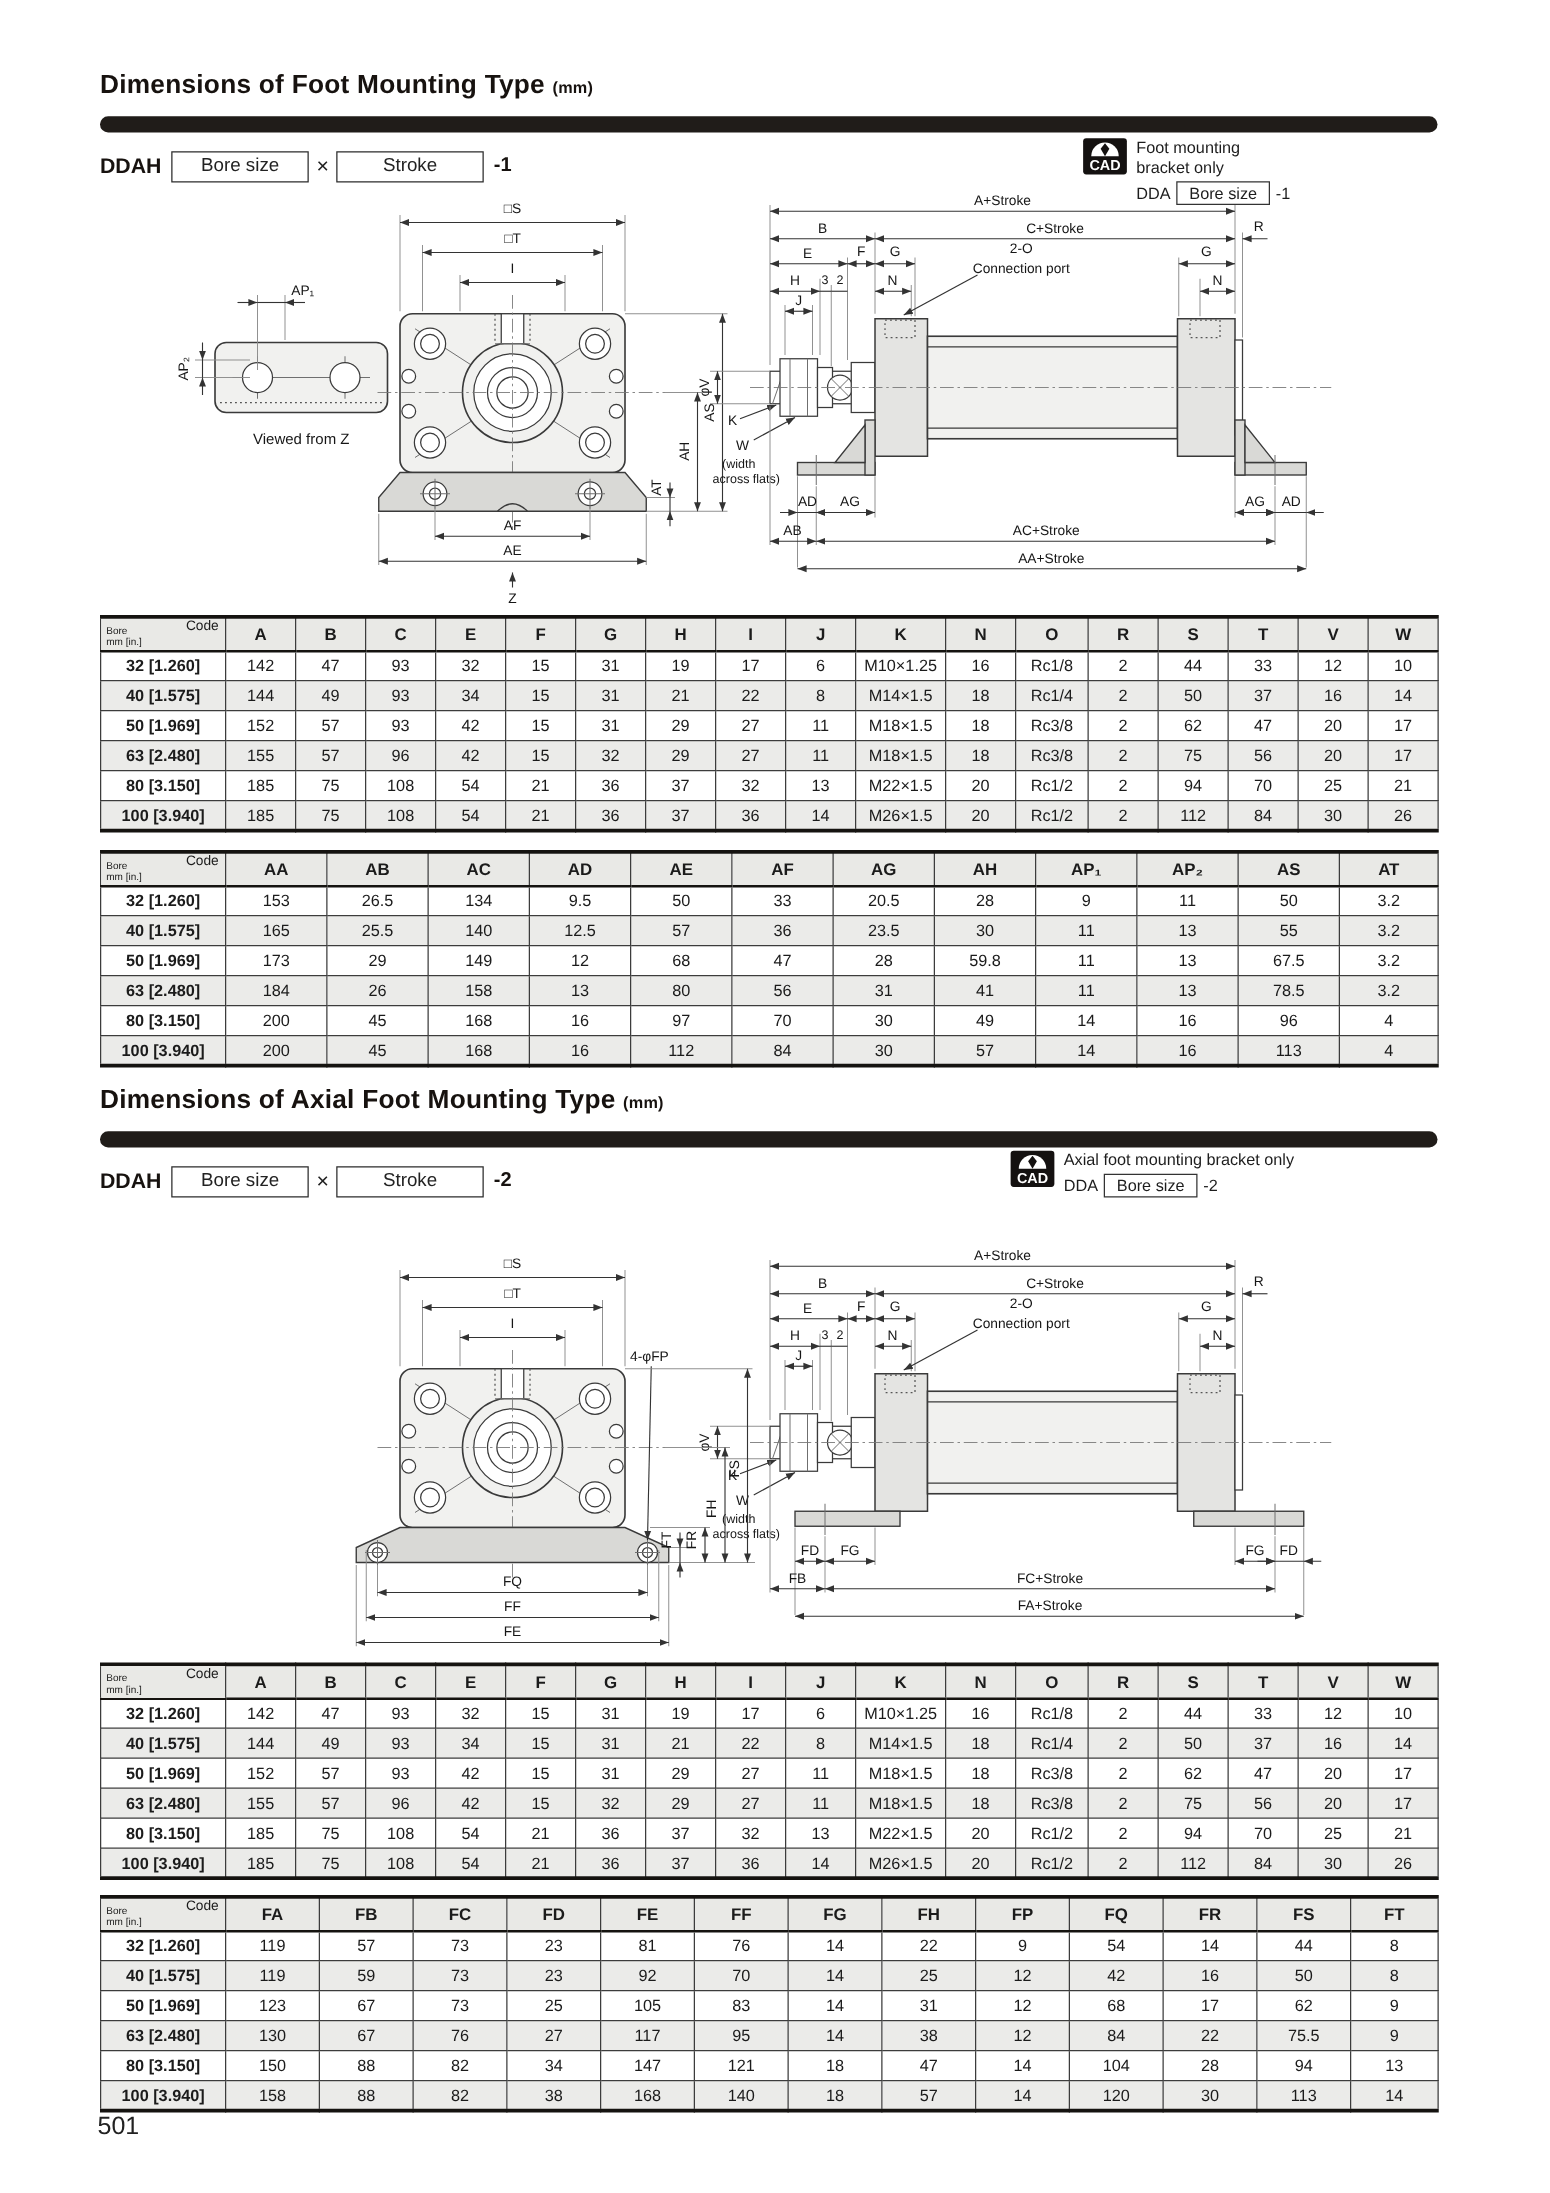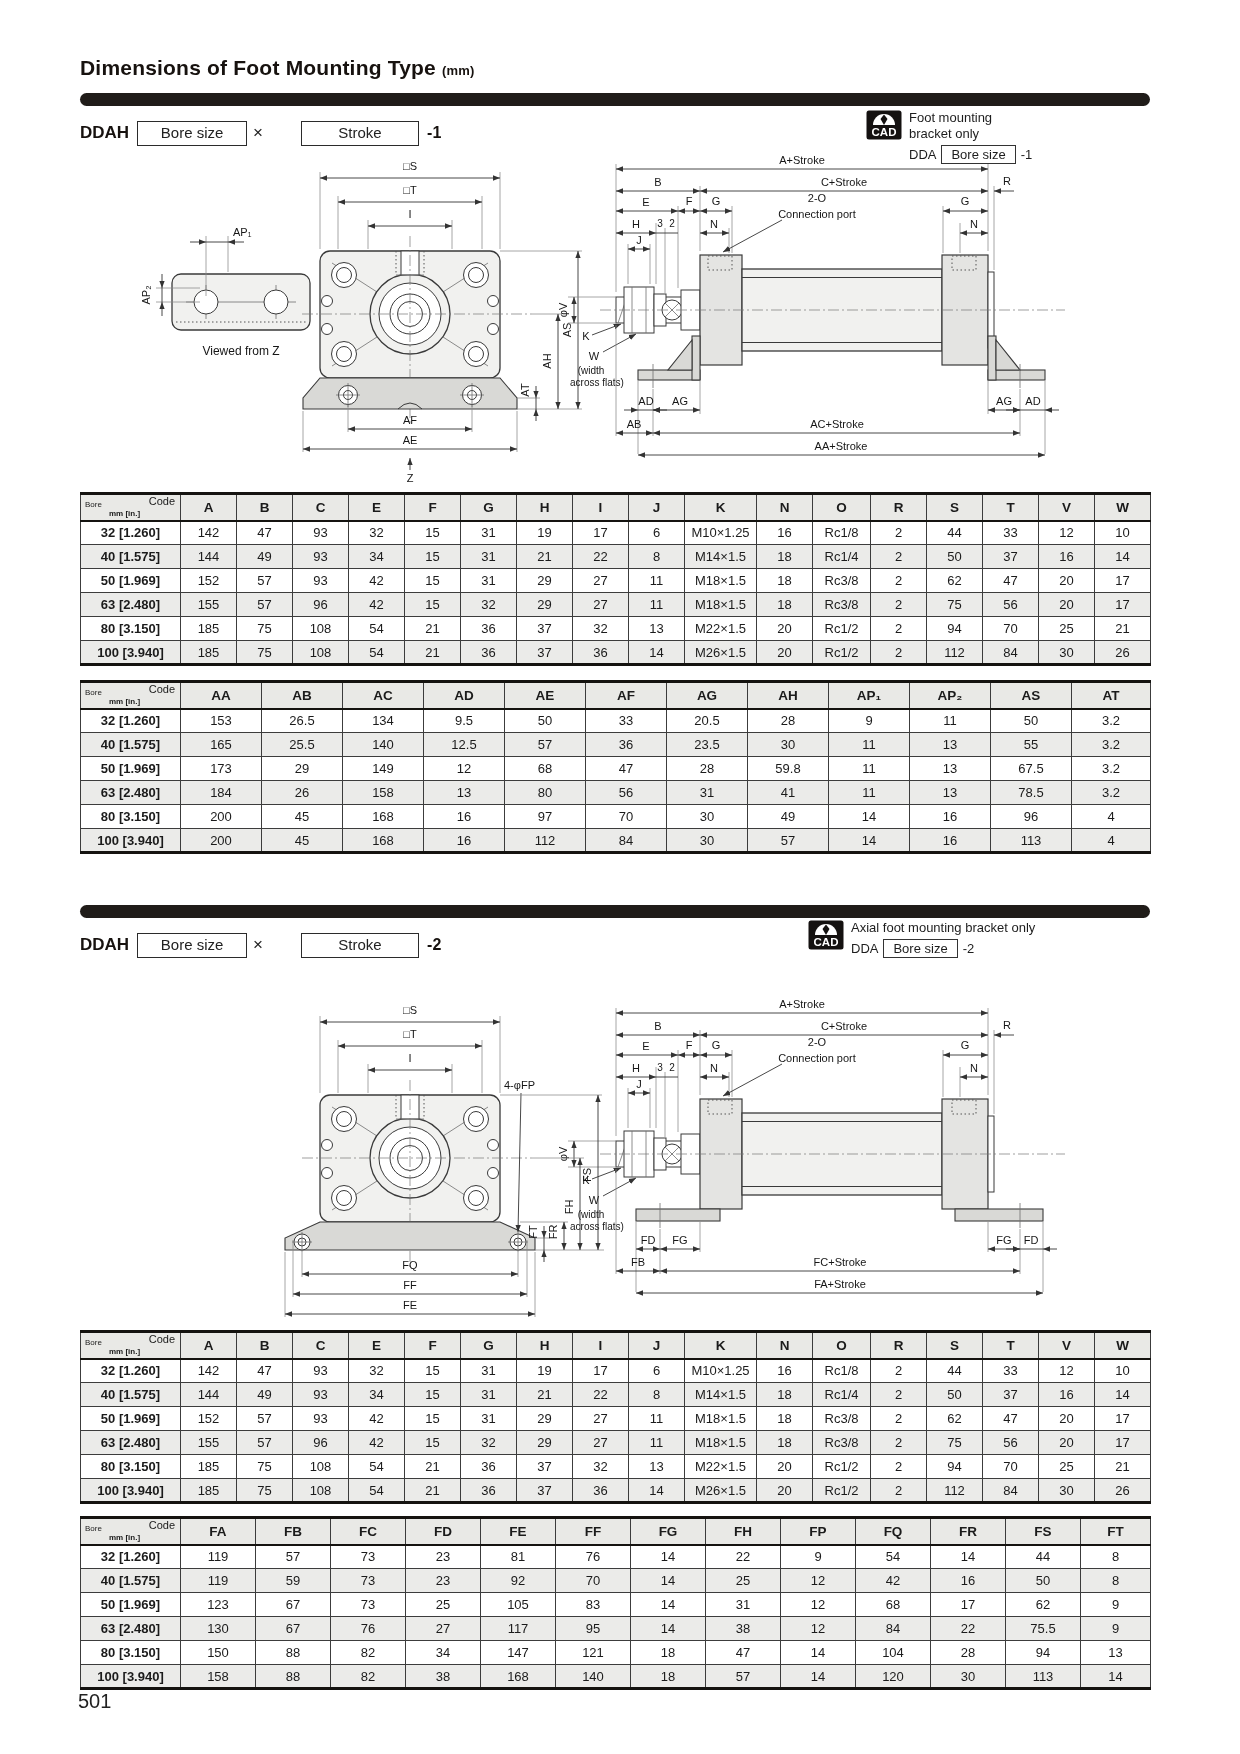--- a/index.html
+++ b/index.html
@@ -8,41 +8,41 @@
   .abs { position:absolute; }
 
   .sec-title { font-size:21px; font-weight:bold; color:#17120f; letter-spacing:0.2px; }
   .sec-title .unit { font-size:13px; font-weight:bold; margin-left:6px; }
   .black-bar { width:1070px; height:13px; background:#201c19; border-radius:7px; }
 
   .model-row { display:flex; align-items:center; gap:8px; height:26px; }
   .model-prefix { font-size:17px; font-weight:bold; color:#17120f; }
   .model-box { border:1.6px solid #2b2b2b; height:25px; line-height:22px; text-align:center; font-size:15px; color:#222; background:#fff; }
   .model-box.bore { width:110px; }
-  .model-box.stroke { width:118px;margin-left:32px; }
+  .model-box.stroke { width:118px; }
   .model-x { font-size:17px; color:#222; margin:0 -2px; }
   .model-suffix { font-size:16px; font-weight:bold; color:#17120f; }
 
   .cad-note { display:flex; gap:7px; align-items:flex-start; width:230px; }
   .cad-texts { font-size:13px; color:#1d1d1d; line-height:16px; }
   .cad-ref { margin-top:3px; display:flex; align-items:center; gap:5px; font-size:13px; color:#1d1d1d; }
   .cad-ref .ref-box { border:1.3px solid #333; padding:0 9px; height:19px; line-height:17px; font-size:13px; }
 
   table.dim { border-collapse:collapse; table-layout:fixed; width:1070px;
     border-top:3px solid #151310; border-bottom:3px solid #151310; background:#fff; }
   table.dim th, table.dim td { border:1px solid #3c3c3c; text-align:center; font-size:13px; color:#1b1b1b; overflow:hidden; white-space:nowrap; }
   table.dim thead th { background:#e9e9e6; height:27px; font-size:13.5px; font-weight:bold; border-bottom:2.5px solid #151310; }
   table.dim tbody td { height:24px; }
   table.dim tbody tr:nth-child(even) { background:#ebebe9; }
   table.dim td.code { font-weight:bold; }
   th.corner { position:relative;
     background-image:linear-gradient(to bottom right, rgba(0,0,0,0) calc(50% - 0.8px), #444 calc(50% - 0.8px), #444 calc(50% + 0.8px), rgba(0,0,0,0) calc(50% + 0.8px)); }
   th.corner .ct { position:absolute; top:0; right:5px; font-size:11px; font-weight:normal; }
   th.corner .cb { position:absolute; bottom:11px; left:4px; font-size:8px; font-weight:normal; line-height:8px; }
-  th.corner .cb2 { position:absolute; bottom:2px; left:4px; font-size:8px; font-weight:bold; line-height:8px;margin-left:24px; }
+  th.corner .cb2 { position:absolute; bottom:2px; left:4px; font-size:8px; font-weight:normal; line-height:8px; }
 
   .pageno { font-size:20px; color:#222; }
 
   
   svg text { font-family:"Liberation Sans", sans-serif; }
   .ol  { fill:#f1f1ef; stroke:#3a3a3a; stroke-width:1.3; }
   .ol2 { fill:#e4e4e2; stroke:#3a3a3a; stroke-width:1.2; }
   .fg  { fill:#d9d9d6; stroke:#3a3a3a; stroke-width:1.1; }
   .wh  { fill:#ffffff; stroke:#3a3a3a; stroke-width:1; }
   .ln  { stroke:#3a3a3a; stroke-width:1; fill:none; }
@@ -618,20 +618,23 @@
           <td>30</td>
           <td>57</td>
           <td>14</td>
           <td>16</td>
           <td>113</td>
           <td>4</td>
         </tr>
       </tbody>
     </table>
 
+  <div class="abs sec-title" style="left:80px; top:868px;">
+    <span>Dimensions of Axial Foot Mounting Type</span><span class="unit">(mm)</span>
+  </div>
   <div class="abs black-bar" style="left:80px; top:905px;"></div>
 
   <div class="abs model-row" style="left:80px; top:932px;">
     <span class="model-prefix">DDAH</span>
     <span class="model-box bore">Bore size</span>
     <span class="model-x">×</span>
     <span class="model-box stroke">Stroke</span>
     <span class="model-suffix">-2</span>
   </div>
 

